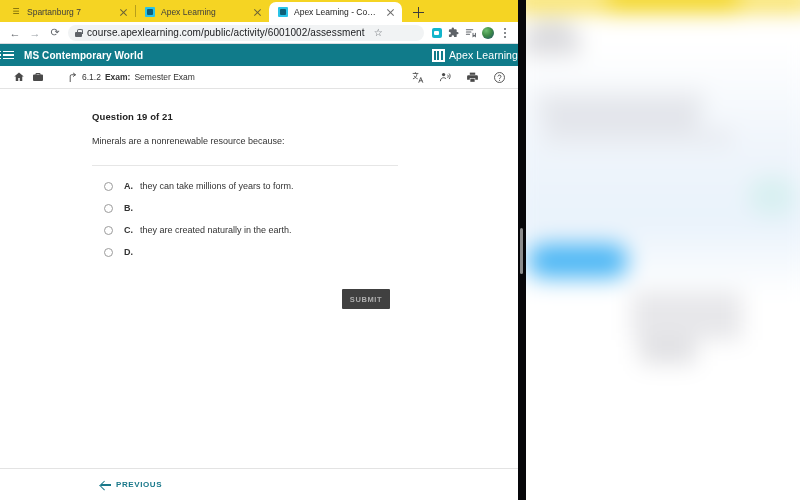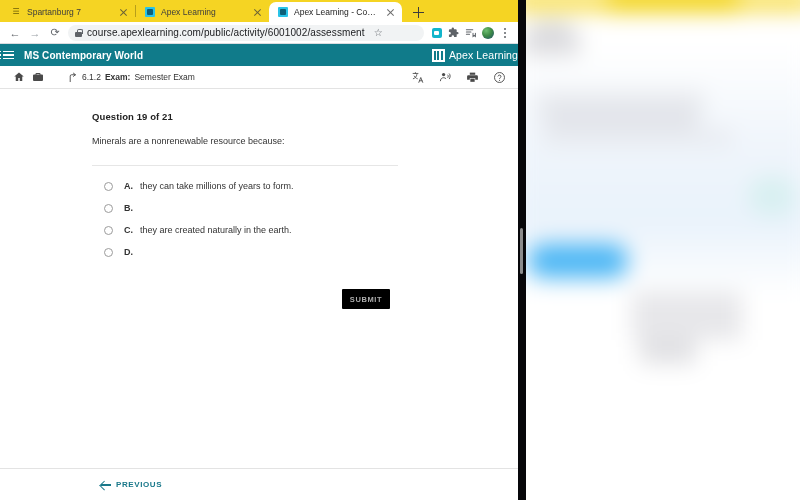--- a/index.html
+++ b/index.html
@@ -358,21 +358,21 @@
   }
   .submit-row {
     margin-top: 20px;
     width: 306px;
     display: flex;
     justify-content: flex-end;
     padding-right: 8px;
   }
   .submit-btn {
     width: 48px; height: 20px;
-    background: #000000;
+    background: #404040;
     color: #adadad;
     font-size: 7.5px;
     font-weight: bold;
     letter-spacing: .6px;
     display: flex; align-items: center; justify-content: center;
     border: none;
     border-radius: 1px;
     font-family: "Liberation Sans", sans-serif;
   }
 

